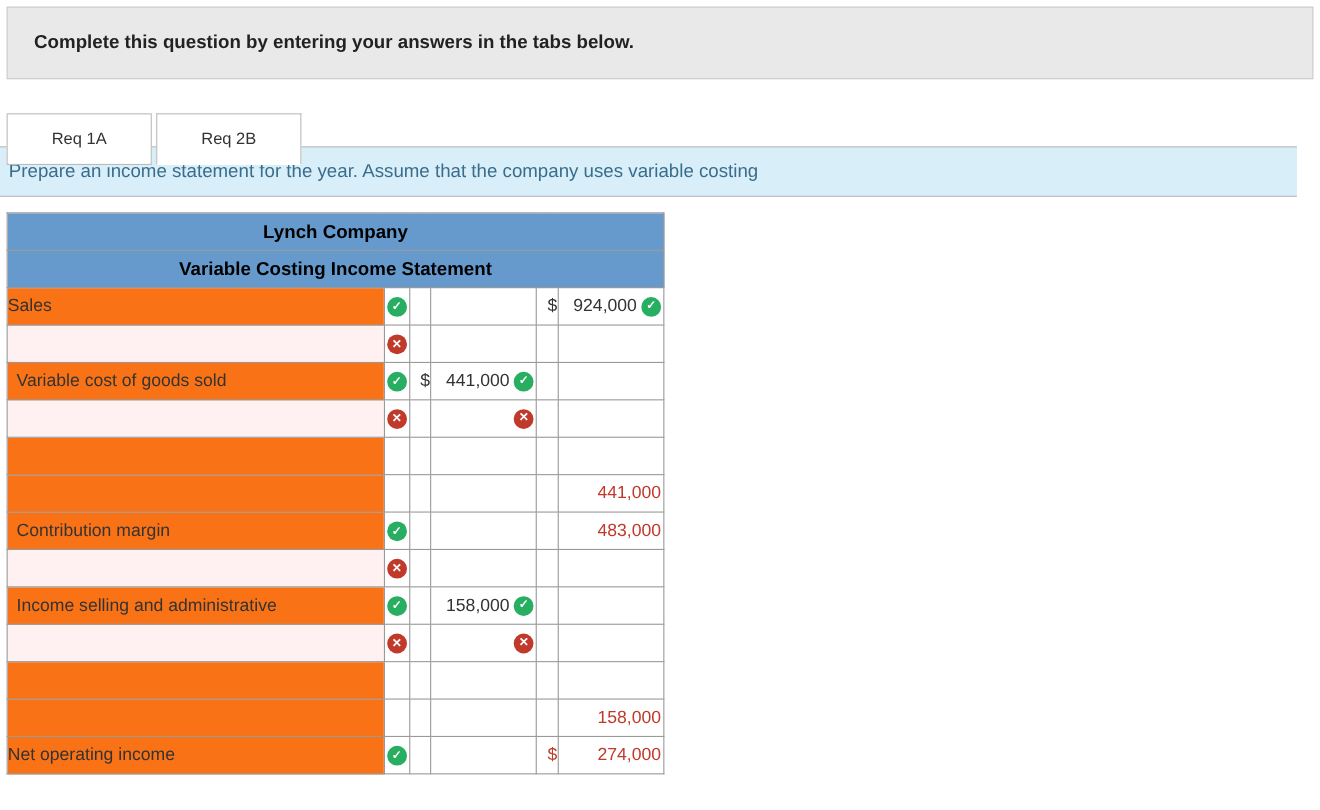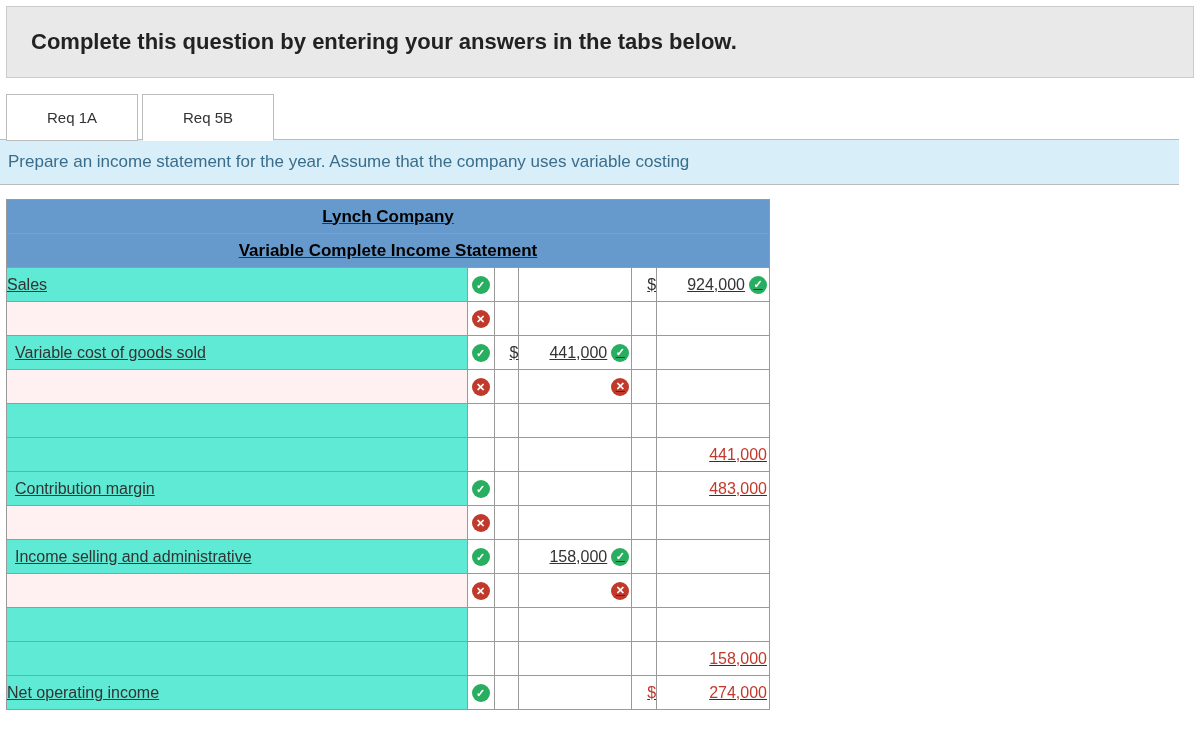--- a/index.html
+++ b/index.html
@@ -15,58 +15,57 @@
     width: 1200px;
     height: 736px;
     position: relative;
   }
   .instruction-bar {
     background: #e9e9e9;
     border: 1px solid #ccc;
     padding: 22px 24px;
     margin: 6px 6px 0 6px;
     font-weight: bold;
-    font-size: 22px;
+    font-size: 17px;
     color: #222;
   }
   .tabs-row {
     display: flex;
     margin: 14px 0 0 6px;
   }
   .tab {
     border: 1px solid #bbb;
     background: #fff;
     padding: 14px 0;
     width: 132px;
     text-align: center;
     font-size: 15px;
     color: #333;
     margin-right: 4px;
     position: relative;
-    top: 2px;
+    top: 17px;
     cursor: pointer;
   }
   .tab.active {
     border-bottom: 1px solid #fff;
     background: #fff;
     z-index: 2;
   }
   .subheader {
     background: #d8eef8;
     color: #3a6d8c;
     font-size: 17px;
     padding: 12px 8px 12px 8px;
     border-top: 1px solid #bbb;
     border-bottom: 1px solid #bbb;
     margin: 0 21px 0 0;
   }
   .table-wrap {
     margin: 14px 0 0 6px;
-    width: 764px;
-    text-decoration: underline;
+    width: 598px;
   }
   table.answer {
     border-collapse: collapse;
     width: 100%;
   }
   table.answer td {
     border: 1px solid #999;
     height: 34px;
     vertical-align: middle;
     padding: 0;
@@ -75,21 +74,21 @@
     background: #6699cc;
     text-align: center;
     font-weight: bold;
     color: #000;
     font-size: 17px;
   }
   td.label {
     padding-left: 6px;
     font-size: 16px;
     color: #333;
-    background: #5eead4;
+    background: #f97316;
   }
   td.label.sub { padding-left: 8px; }
   td.label.err { background: #fff1f1; }
   td.icon-cell {
     width: 24px;
     text-align: center;
     background: #fff;
   }
   td.currency {
     width: 22px;
@@ -128,33 +127,33 @@
   .badge.bad  { background: #c0392b; }
 </style>
 </head>
 <body>
 <div class="container">
 
 <div class="instruction-bar">Complete this question by entering your answers in the tabs below.</div>
 
 <div class="tabs-row">
   <div class="tab">Req 1A</div>
-  <div class="tab active">Req 5B</div>
+  <div class="tab active">Req 2B</div>
 </div>
 
 <div class="subheader">Prepare an income statement for the year. Assume that the company uses variable costing</div>
 
 <div class="table-wrap">
 <table class="answer">
   <tbody>
           <tr>
     <td class="hdr" colspan="7">Lynch Company</td>
   </tr>
   <tr>
-    <td class="hdr" colspan="7">Variable Complete Income Statement</td>
+    <td class="hdr" colspan="7">Variable Costing Income Statement</td>
   </tr>
 
   <tr>
     <td class="label" style="width:408px">Sales</td>
     <td class="icon-cell"><span class="badge ok">✓</span></td>
     <td class="currency"></td>
     <td class="valcell" style="width:100px"></td>
     <td class="currency">$</td>
     <td class="valcell" style="width:100px">
               <div class="inner">

